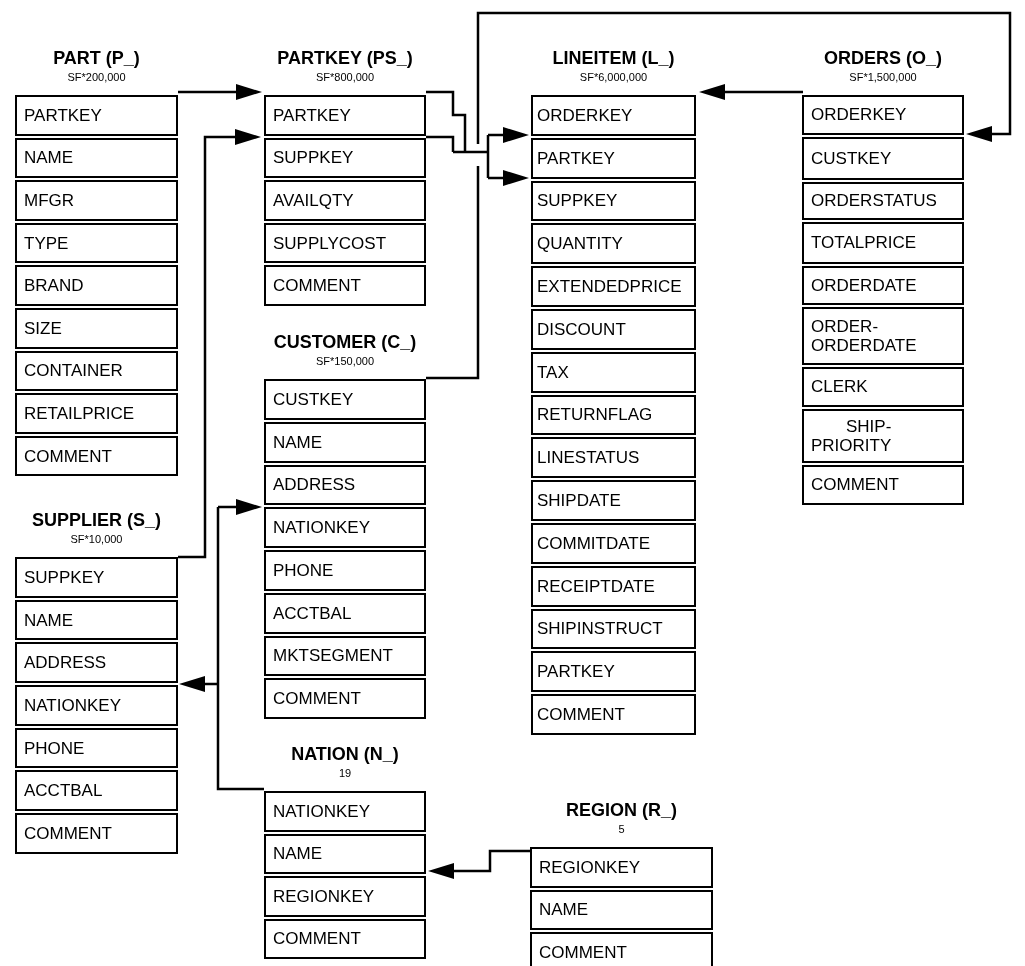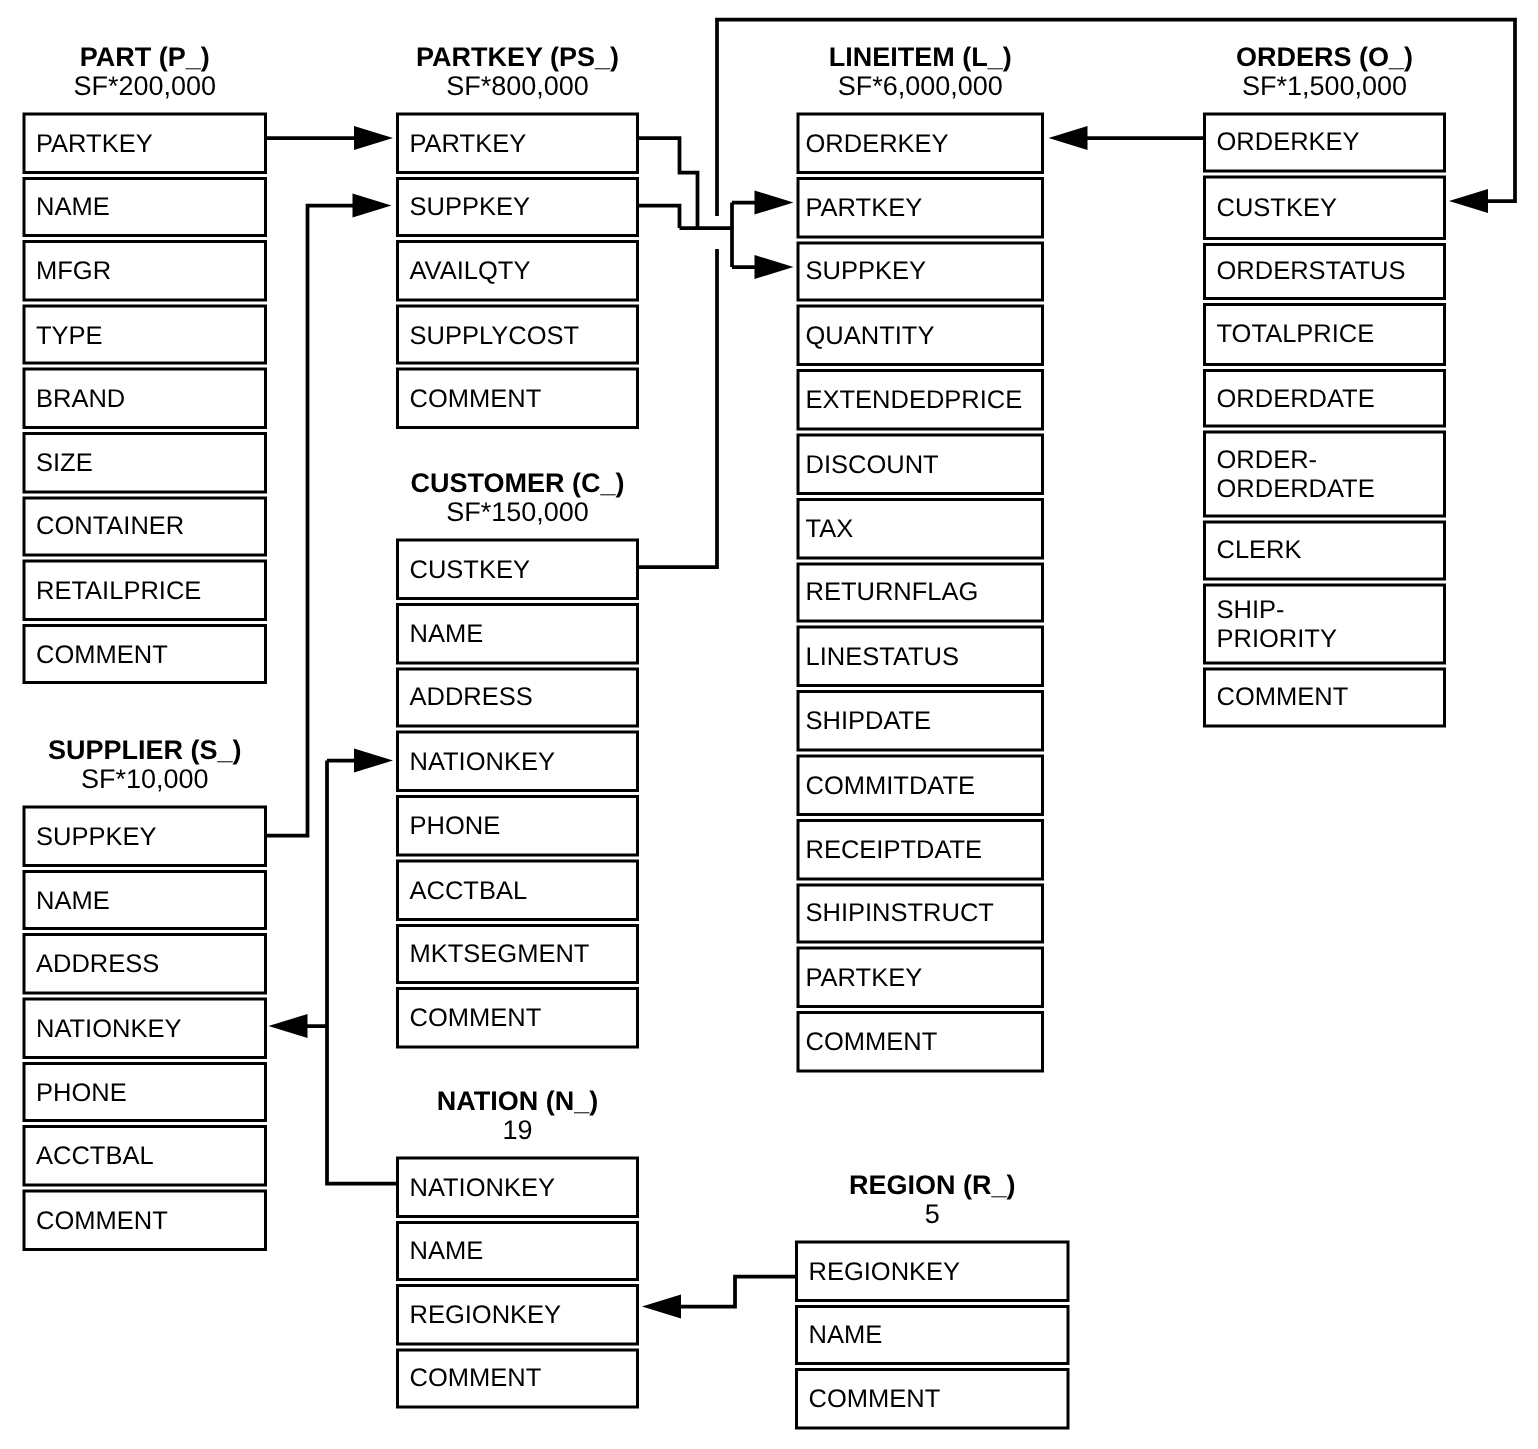--- a/index.html
+++ b/index.html
@@ -1,40 +1,40 @@
 <!DOCTYPE html>
 <html><head>
 <meta charset="utf-8">
 <style>
   html,body{margin:0;padding:0;background:#fff;}
   #canvas{
     position:relative;width:1025px;height:966px;background:#fff;
     font-family:"Liberation Sans","DejaVu Sans",sans-serif;color:#000;overflow:hidden;
   }
   #wires{position:absolute;left:0;top:0;width:1025px;height:966px;}
-  .tbl{position:absolute;}
+  .tbl{position:absolute;margin-top:20px;}
   .ttl{height:20px;line-height:20px;text-align:center;font-weight:bold;font-size:18px;white-space:nowrap;}
-  .card{height:19px;line-height:19px;text-align:center;font-size:18px;white-space:nowrap;}
+  .card{height:19px;line-height:19px;text-align:center;font-size:11px;white-space:nowrap;}
   .rows{margin-top:8px;}
   .row{
     box-sizing:border-box;border:2px solid #000;background:#fff;
     margin-bottom:2px;display:flex;align-items:center;
     padding-left:7px;font-size:17px;line-height:1.12;white-space:pre-line;
     overflow:hidden;
   }
   .t-part    .row{height:40.6px;}
   .t-partsupp .row{height:40.6px;}
   .t-lineitem .row{height:40.8px;padding-left:4px;}
   .t-orders  .row{height:40px;}
   .t-orders  .row:nth-child(2){height:43px;}
   .t-orders  .row:nth-child(3){height:38px;}
   .t-orders  .row:nth-child(4){height:42px;}
   .t-orders  .row:nth-child(5){height:39px;}
   .t-orders  .row:nth-child(6){height:58px;}
-  .t-orders  .row:nth-child(8){height:54px;}
+  .t-orders  .row:nth-child(8){height:54px;text-align:right;}
   .t-customer .row{height:40.75px;}
   .t-supplier .row{height:40.7px;}
   .t-nation  .row{height:40.5px;}
   .t-region  .row{height:40.5px;}
 </style>
 </head>
 <body>
 
 <div id="canvas">
 

